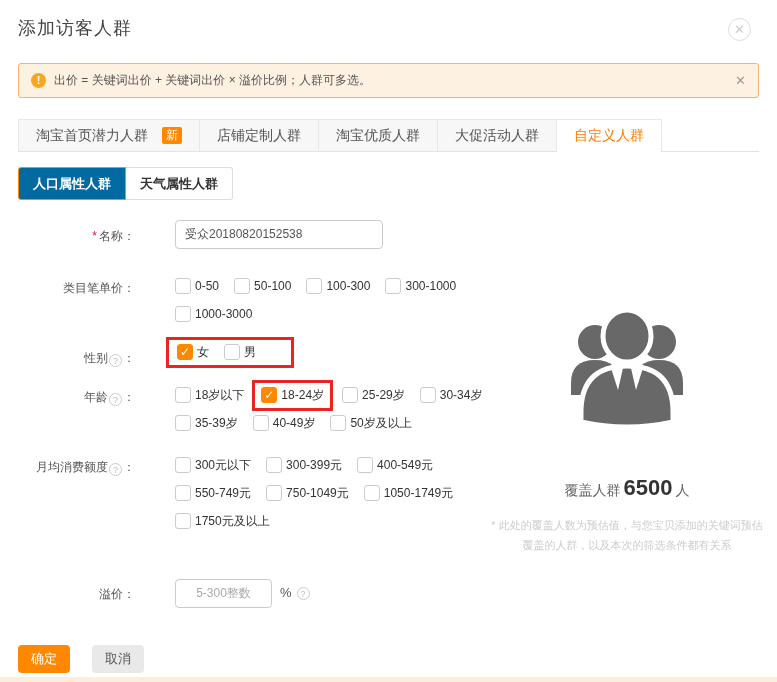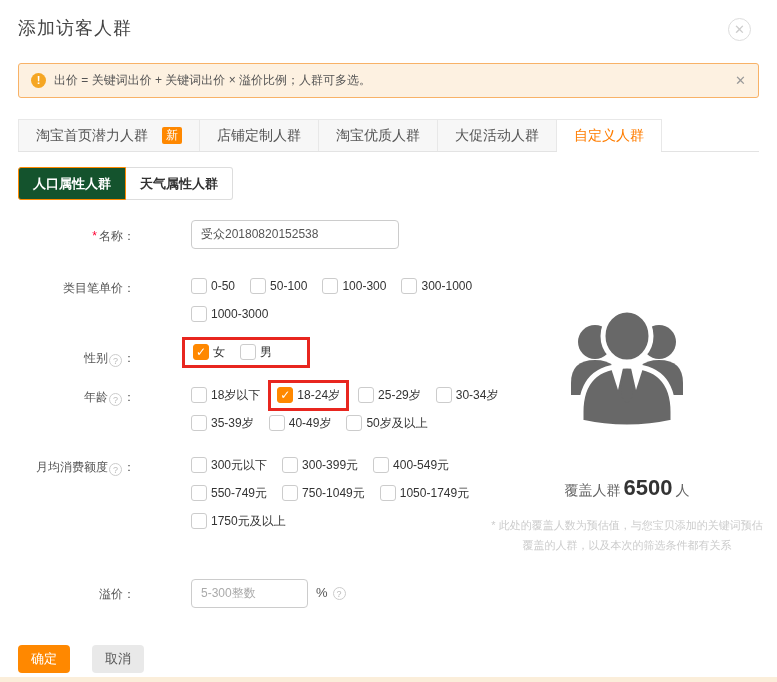--- a/index.html
+++ b/index.html
@@ -30,36 +30,36 @@
   .tab:first-child { border-left: 1px solid #e8e8e8; }
   .tab.active { background: #fff; color: #ff7d00; position: relative; }
   .tab.active::after { content: ""; position: absolute; left: 0; right: 0; bottom: -1px; height: 1px; background: #fff; }
   .badge { background: #ff8800; color: #fff; font-size: 12px; line-height: 17px; padding: 0 4px; border-radius: 2px; }
 
   
   .subtabs { margin-top: 15px; display: flex; }
   .subtab { height: 33px; line-height: 31px; padding: 0 14px; font-size: 13px; border: 1px solid #ddd; cursor: pointer; background: #fff; color: #333; font-weight: bold; }
   .subtab:first-child { border-radius: 3px 0 0 3px; }
   .subtab:last-child { border-radius: 0 3px 3px 0; border-left: none; }
-  .subtab.active { background: #14532d; border-color: #ff8800; color: #fff; font-weight: bold; }
+  .subtab.active { background: #0369a1; border-color: #ff8800; color: #fff; font-weight: bold; }
 
   
   .main { display: flex; margin-top: 20px; gap: 18px; }
   .form { width: 455px; flex: none; }
   .row { display: flex; margin-bottom: 14px; }
   .lab-col { width: 117px; flex: none; text-align: right; font-size: 12px; color: #555; padding-top: 8px; }
   .lab-col .req { color: #f03; margin-right: 2px; }
-  .ctl-col { margin-left: 24px; flex: 1; padding-left: 32px; }
+  .ctl-col { margin-left: 8px; flex: 1; padding-left: 32px; }
   .help { display: inline-block; width: 13px; height: 13px; border: 1px solid #ccc; border-radius: 50%;
     color: #bbb; font-size: 9px; line-height: 12px; text-align: center; vertical-align: -2px; margin: 0 1px; cursor: pointer; }
   input.txt { height: 29px; border: 1px solid #ccc; border-radius: 4px; padding: 0 9px; font-size: 12px;
     color: #555; font-family: inherit; outline: none; }
   input.txt::placeholder { color: #aaa; }
   .name-input { width: 208px; }
-  .prem-input { width: 117px; }
+  .prem-input { width: 97px; text-align: center; }
   .unit { font-size: 13px; color: #555; margin-left: 8px; line-height: 30px; }
 
   
   .opt-line { display: flex; align-items: center; min-height: 28px; }
   .opt { display: inline-flex; align-items: center; margin-right: 15px; cursor: pointer; }
   .cb { width: 16px; height: 16px; border: 1px solid #ccc; border-radius: 3px; background: #fff;
     color: #fff; font-size: 12px; line-height: 15px; text-align: center; flex: none; }
   .cb.checked { background: #ff8800; border-color: #ff8800; }
   .opt-label { font-size: 12px; color: #333; margin-left: 4px; white-space: nowrap; }
   .red-box { border: 3px solid #e8261f; padding: 4px 20px 4px 8px; margin: -8px 0 -8px -9px; display: inline-flex; flex: none; align-self: flex-start; }

